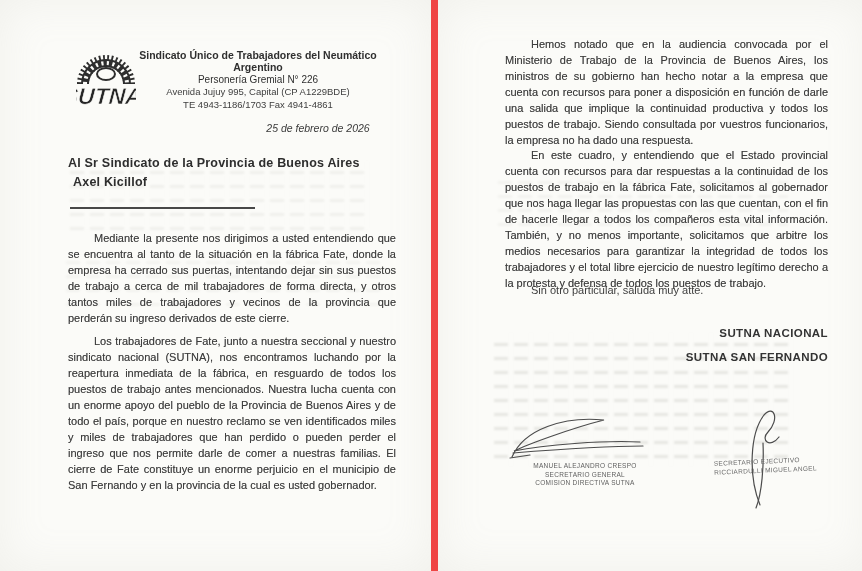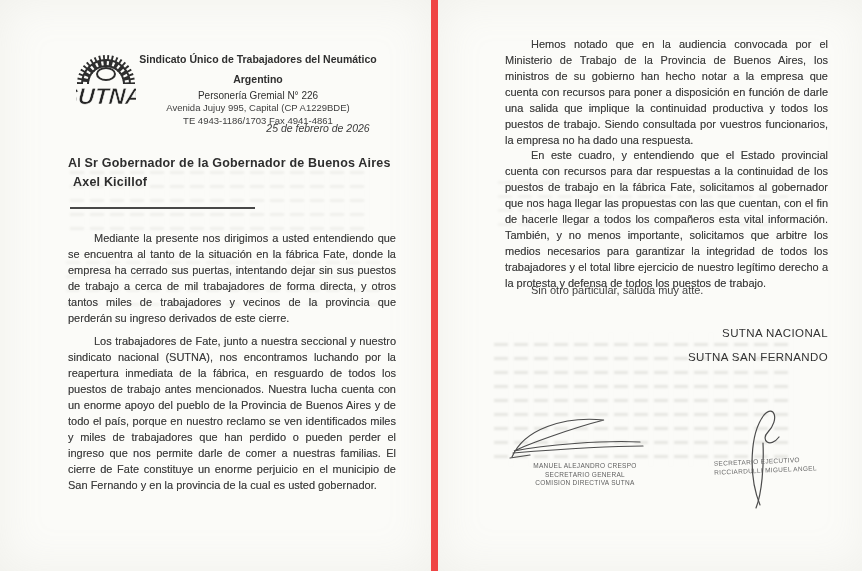--- a/index.html
+++ b/index.html
@@ -11,37 +11,37 @@
   }
   .page{position:absolute;top:0;height:571px;width:431px;background:#fbfbf8;
         box-shadow:inset 0 0 45px rgba(175,175,162,.14);}
   #page-left{left:0;}
   #page-right{left:431px;border-left:7px solid #ef4444;}
 
   .abs{position:absolute;}
 
   
   .hdr-text{width:280px;text-align:center;color:#2f2f2f;}
-  .hdr-org{font-weight:bold;font-size:10.5px;line-height:20px;}
+  .hdr-org{font-weight:bold;font-size:10.5px;line-height:12px;}
   .hdr-personeria{font-weight:normal;font-size:10px;line-height:13px;text-align:center;}
   .hdr-addr,.hdr-phone{font-size:9.5px;line-height:12.5px;color:#404040;}
 
   .date-line{font-style:italic;font-size:10.5px;text-align:center;width:156px;color:#3a3a3a;}
 
   .addr1,.addr2{font-weight:bold;font-size:12.5px;color:#2e2e2e;letter-spacing:.2px;}
   .addr-rule{height:2px;background:#474747;}
 
   .para{
     width:328px;font-size:11px;line-height:16px;text-align:justify;
     text-indent:26px;color:#3d3d3d;
     text-shadow:0 0 .5px rgba(70,70,70,.55);
   }
   .closing{font-size:11px;text-indent:26px;color:#3d3d3d;}
 
-  .sig-org{width:323px;text-align:right;font-weight:normal;font-size:11.5px;
+  .sig-org{width:323px;text-align:right;font-weight:bold;font-size:11.5px;
            letter-spacing:.4px;color:#333;}
 
   .signer{font-size:6.5px;line-height:8.5px;letter-spacing:.3px;color:#5f5f5f;}
   .signer.center{text-align:center;width:130px;}
   .signer.right-block{width:130px;transform:rotate(-2.5deg);color:#6b6b6b;}
 
   .squiggle{stroke:#4c4c4c;fill:none;stroke-width:1.2;stroke-linecap:round;}
 
   
   .bleed{
@@ -78,21 +78,21 @@
 
     <div class="abs hdr-text" style="left:118px;top:49px;">
       <div class="hdr-org">Sindicato Único de Trabajadores del Neumático Argentino</div>
       <div class="hdr-personeria">Personería Gremial N° 226</div>
       <div class="hdr-addr">Avenida Jujuy 995, Capital (CP A1229BDE)</div>
       <div class="hdr-phone">TE 4943-1186/1703 Fax 4941-4861</div>
     </div>
 
     <div class="abs date-line" style="left:240px;top:122px;">25 de febrero de 2026</div>
 
-    <div class="abs addr1" style="left:68px;top:156px;">Al Sr Gobernador de la Gobernador de Buenos Aires</div>
+    <div class="abs addr1" style="left:68px;top:156px;">Al Sr Sindicato de la Provincia de Buenos Aires</div>
     <div class="abs addr2" style="left:73px;top:175px;">Axel Kicillof</div>
     <div class="abs addr-rule" style="left:70px;top:207px;width:185px;"></div>
 
     <div class="abs para" style="left:68px;top:230px;">Mediante la presente nos dirigimos a usted entendiendo que se encuentra al tanto de la situación en la fábrica Fate, donde la empresa ha cerrado sus puertas, intentando dejar sin sus puestos de trabajo a cerca de mil trabajadores de forma directa, y otros tantos miles de trabajadores y vecinos de la provincia que perderán su ingreso derivados de este cierre.</div>
     <div class="abs para" style="left:68px;top:333px;">Los trabajadores de Fate, junto a nuestra seccional y nuestro sindicato nacional (SUTNA), nos encontramos luchando por la reapertura inmediata de la fábrica, en resguardo de todos los puestos de trabajo antes mencionados. Nuestra lucha cuenta con un enorme apoyo del pueblo de la Provincia de Buenos Aires y de todo el país, porque en nuestro reclamo se ven identificados miles y miles de trabajadores que han perdido o pueden perder el ingreso que nos permite darle de comer a nuestras familias. El cierre de Fate constituye un enorme perjuicio en el municipio de San Fernando y en la provincia de la cual es usted gobernador.</div>
   </div>
 
   <div class="page" id="page-right">
 
     <div class="abs bleed" style="left:56px;top:332px;width:300px;height:135px;"></div>

